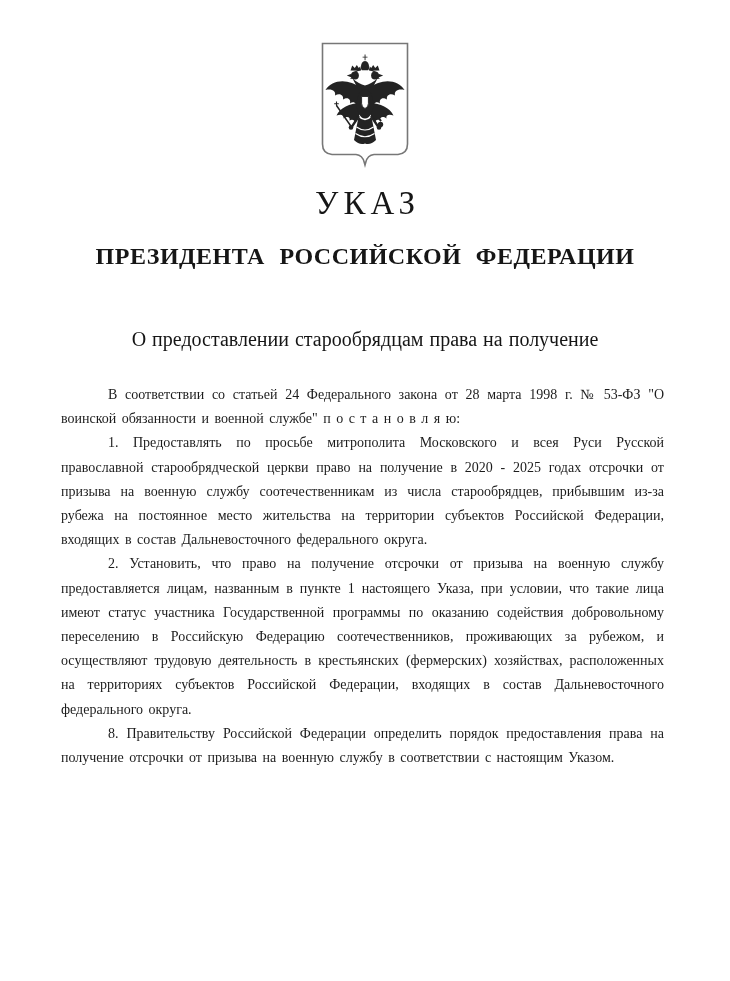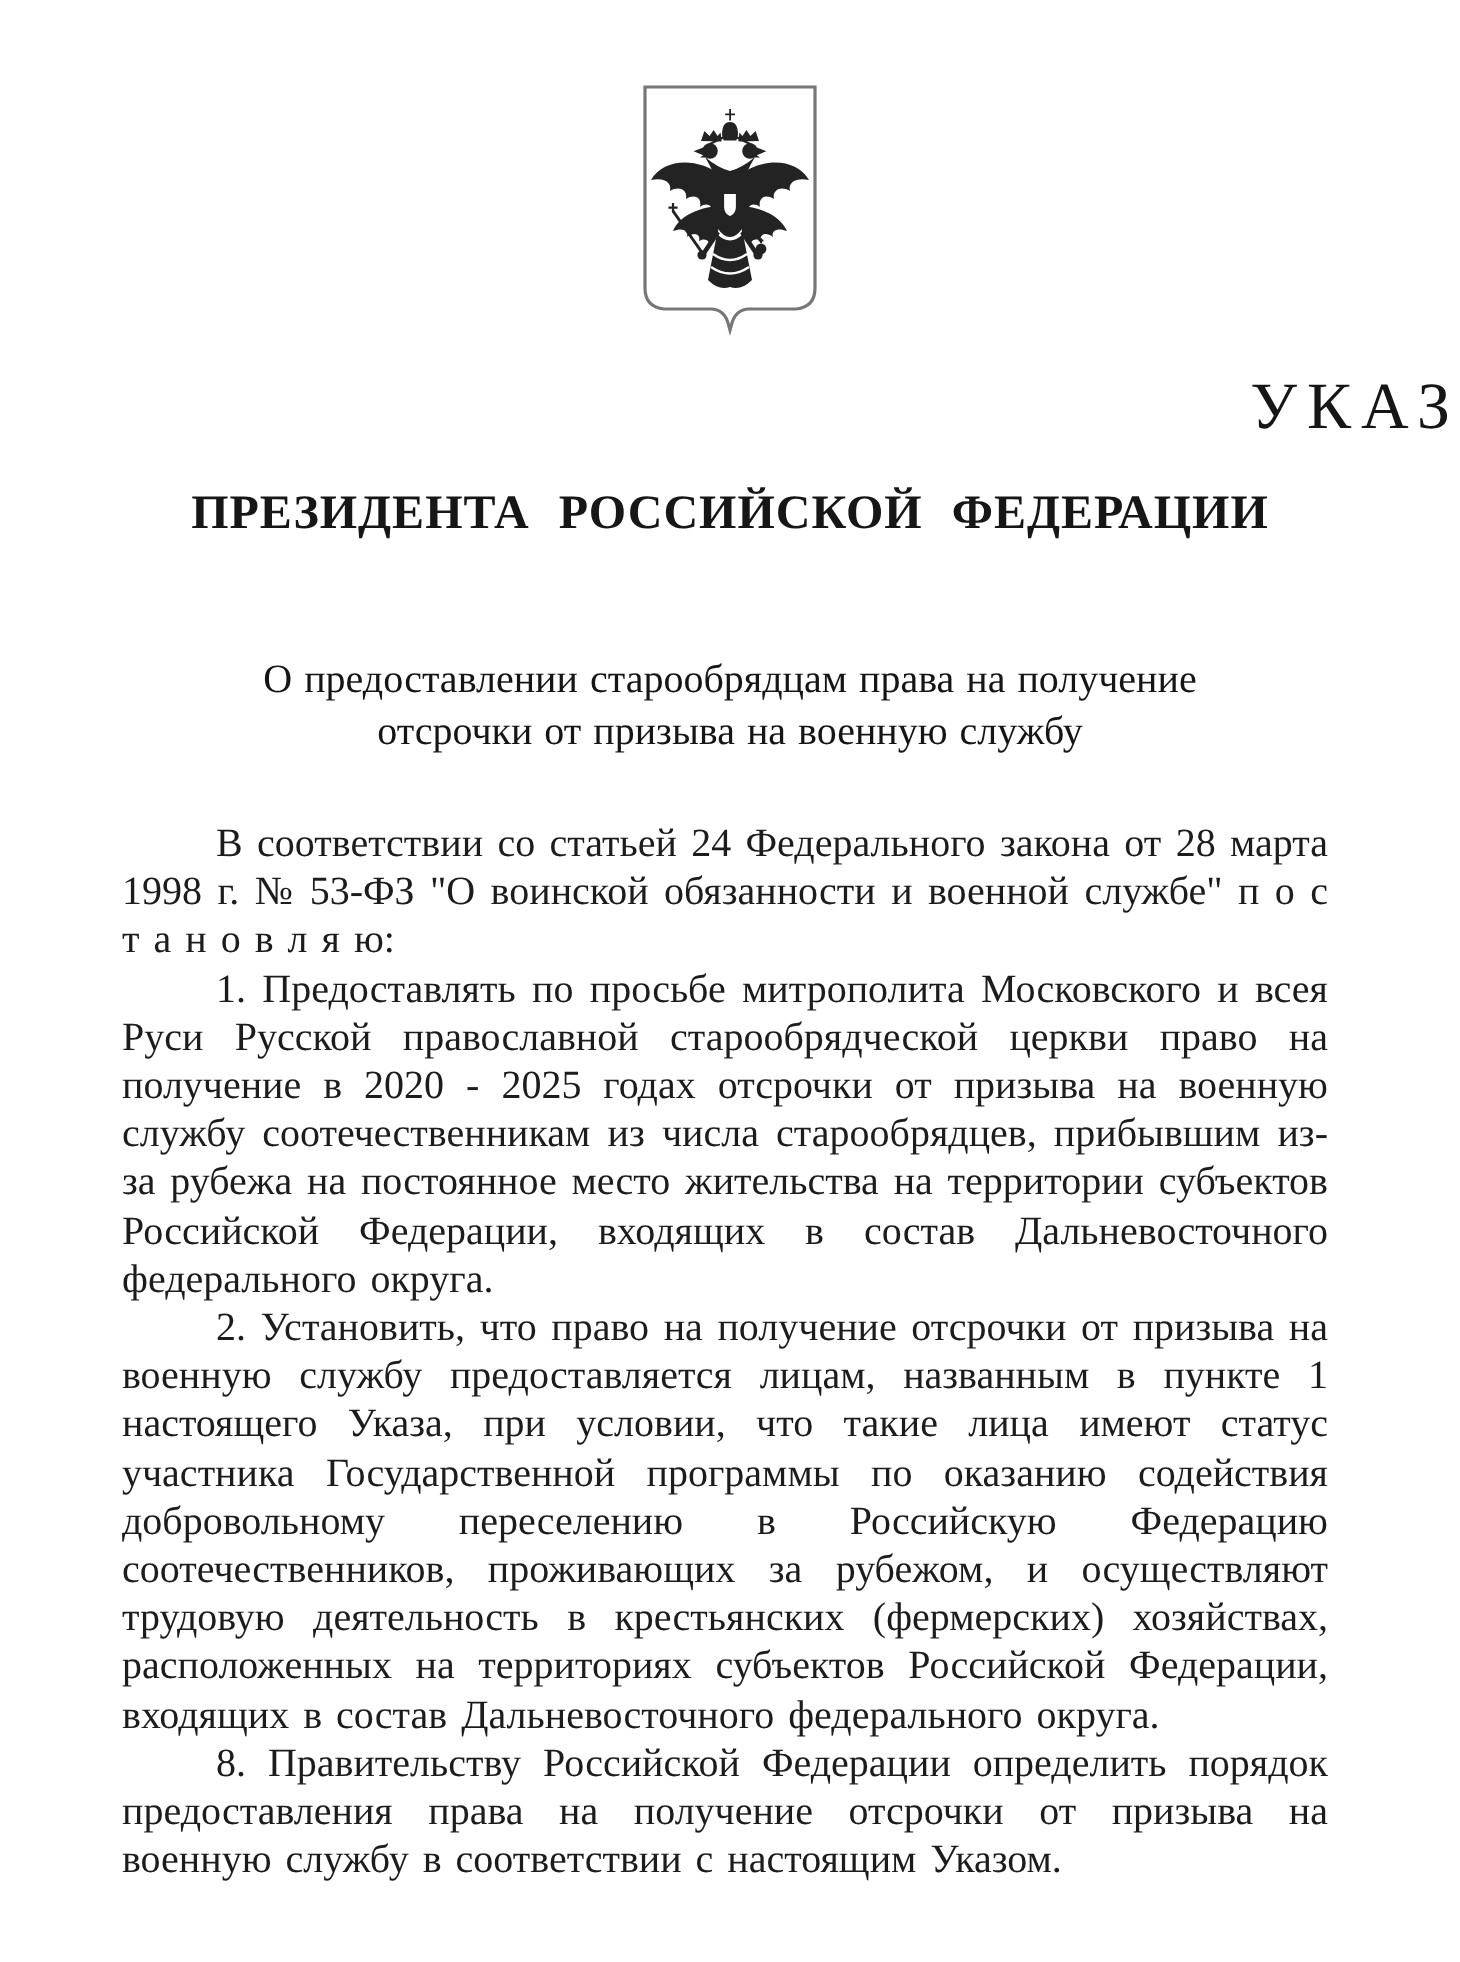--- a/index.html
+++ b/index.html
@@ -15,21 +15,21 @@
     font-family: "Liberation Serif", "DejaVu Serif", serif;
     color: #1c1c1c;
     overflow: hidden;
   }
   .emblem-wrap {
     width: 88px;
     margin: 42px auto 0 auto;
   }
   .decree-type {
     margin: 13px 0 0 0;
-    text-align: right;
+    text-align: center;
     font-size: 33px;
     line-height: 33px;
     font-weight: normal;
     letter-spacing: 5px;
     padding-left: 5px; 
     color: #161616;
   }
   .issuer {
     margin: 24px 0 0 0;
     text-align: center;
@@ -45,21 +45,21 @@
     width: 540px;
     text-align: center;
     font-size: 20px;
     line-height: 26px;
     font-weight: normal;
     word-spacing: 1px;
     color: #151515;
   }
   .body-text {
     margin: 31px 66px 0 61px;
-    font-size: 20px;
+    font-size: 14px;
     line-height: 24.2px;
     text-align: justify;
     color: #1c1c1c;
   }
   .body-text p {
     margin: 0;
     text-indent: 47px;
     word-spacing: 2px;
   }
 </style>
@@ -117,21 +117,20 @@
         <path d="M35.5,79 Q44,85 52.5,79" stroke="#ffffff" stroke-width="1.2" fill="none"></path>
       </g>
     </svg>
   </div>
 
   <h1 class="decree-type">УКАЗ</h1>
   <h2 class="issuer">ПРЕЗИДЕНТА РОССИЙСКОЙ ФЕДЕРАЦИИ</h2>
 
   <div class="subject">
     <div>О предоставлении старообрядцам права на получение</div>
-    <div>отсрочки от призыва на военную службу</div>
   </div>
 
   <div class="body-text">
     <p>В соответствии со статьей 24 Федерального закона от 28 марта 1998 г. № 53-ФЗ "О воинской обязанности и военной службе" п о с т а н о в л я ю:</p>
     <p>1. Предоставлять по просьбе митрополита Московского и всея Руси Русской православной старообрядческой церкви право на получение в 2020 - 2025 годах отсрочки от призыва на военную службу соотечественникам из числа старообрядцев, прибывшим из-за рубежа на постоянное место жительства на территории субъектов Российской Федерации, входящих в состав Дальневосточного федерального округа.</p>
     <p>2. Установить, что право на получение отсрочки от призыва на военную службу предоставляется лицам, названным в пункте 1 настоящего Указа, при условии, что такие лица имеют статус участника Государственной программы по оказанию содействия добровольному переселению в Российскую Федерацию соотечественников, проживающих за рубежом, и осуществляют трудовую деятельность в крестьянских (фермерских) хозяйствах, расположенных на территориях субъектов Российской Федерации, входящих в состав Дальневосточного федерального округа.</p>
     <p>8. Правительству Российской Федерации определить порядок предоставления права на получение отсрочки от призыва на военную службу в соответствии с настоящим Указом.</p>
   </div>
 
 </div>

